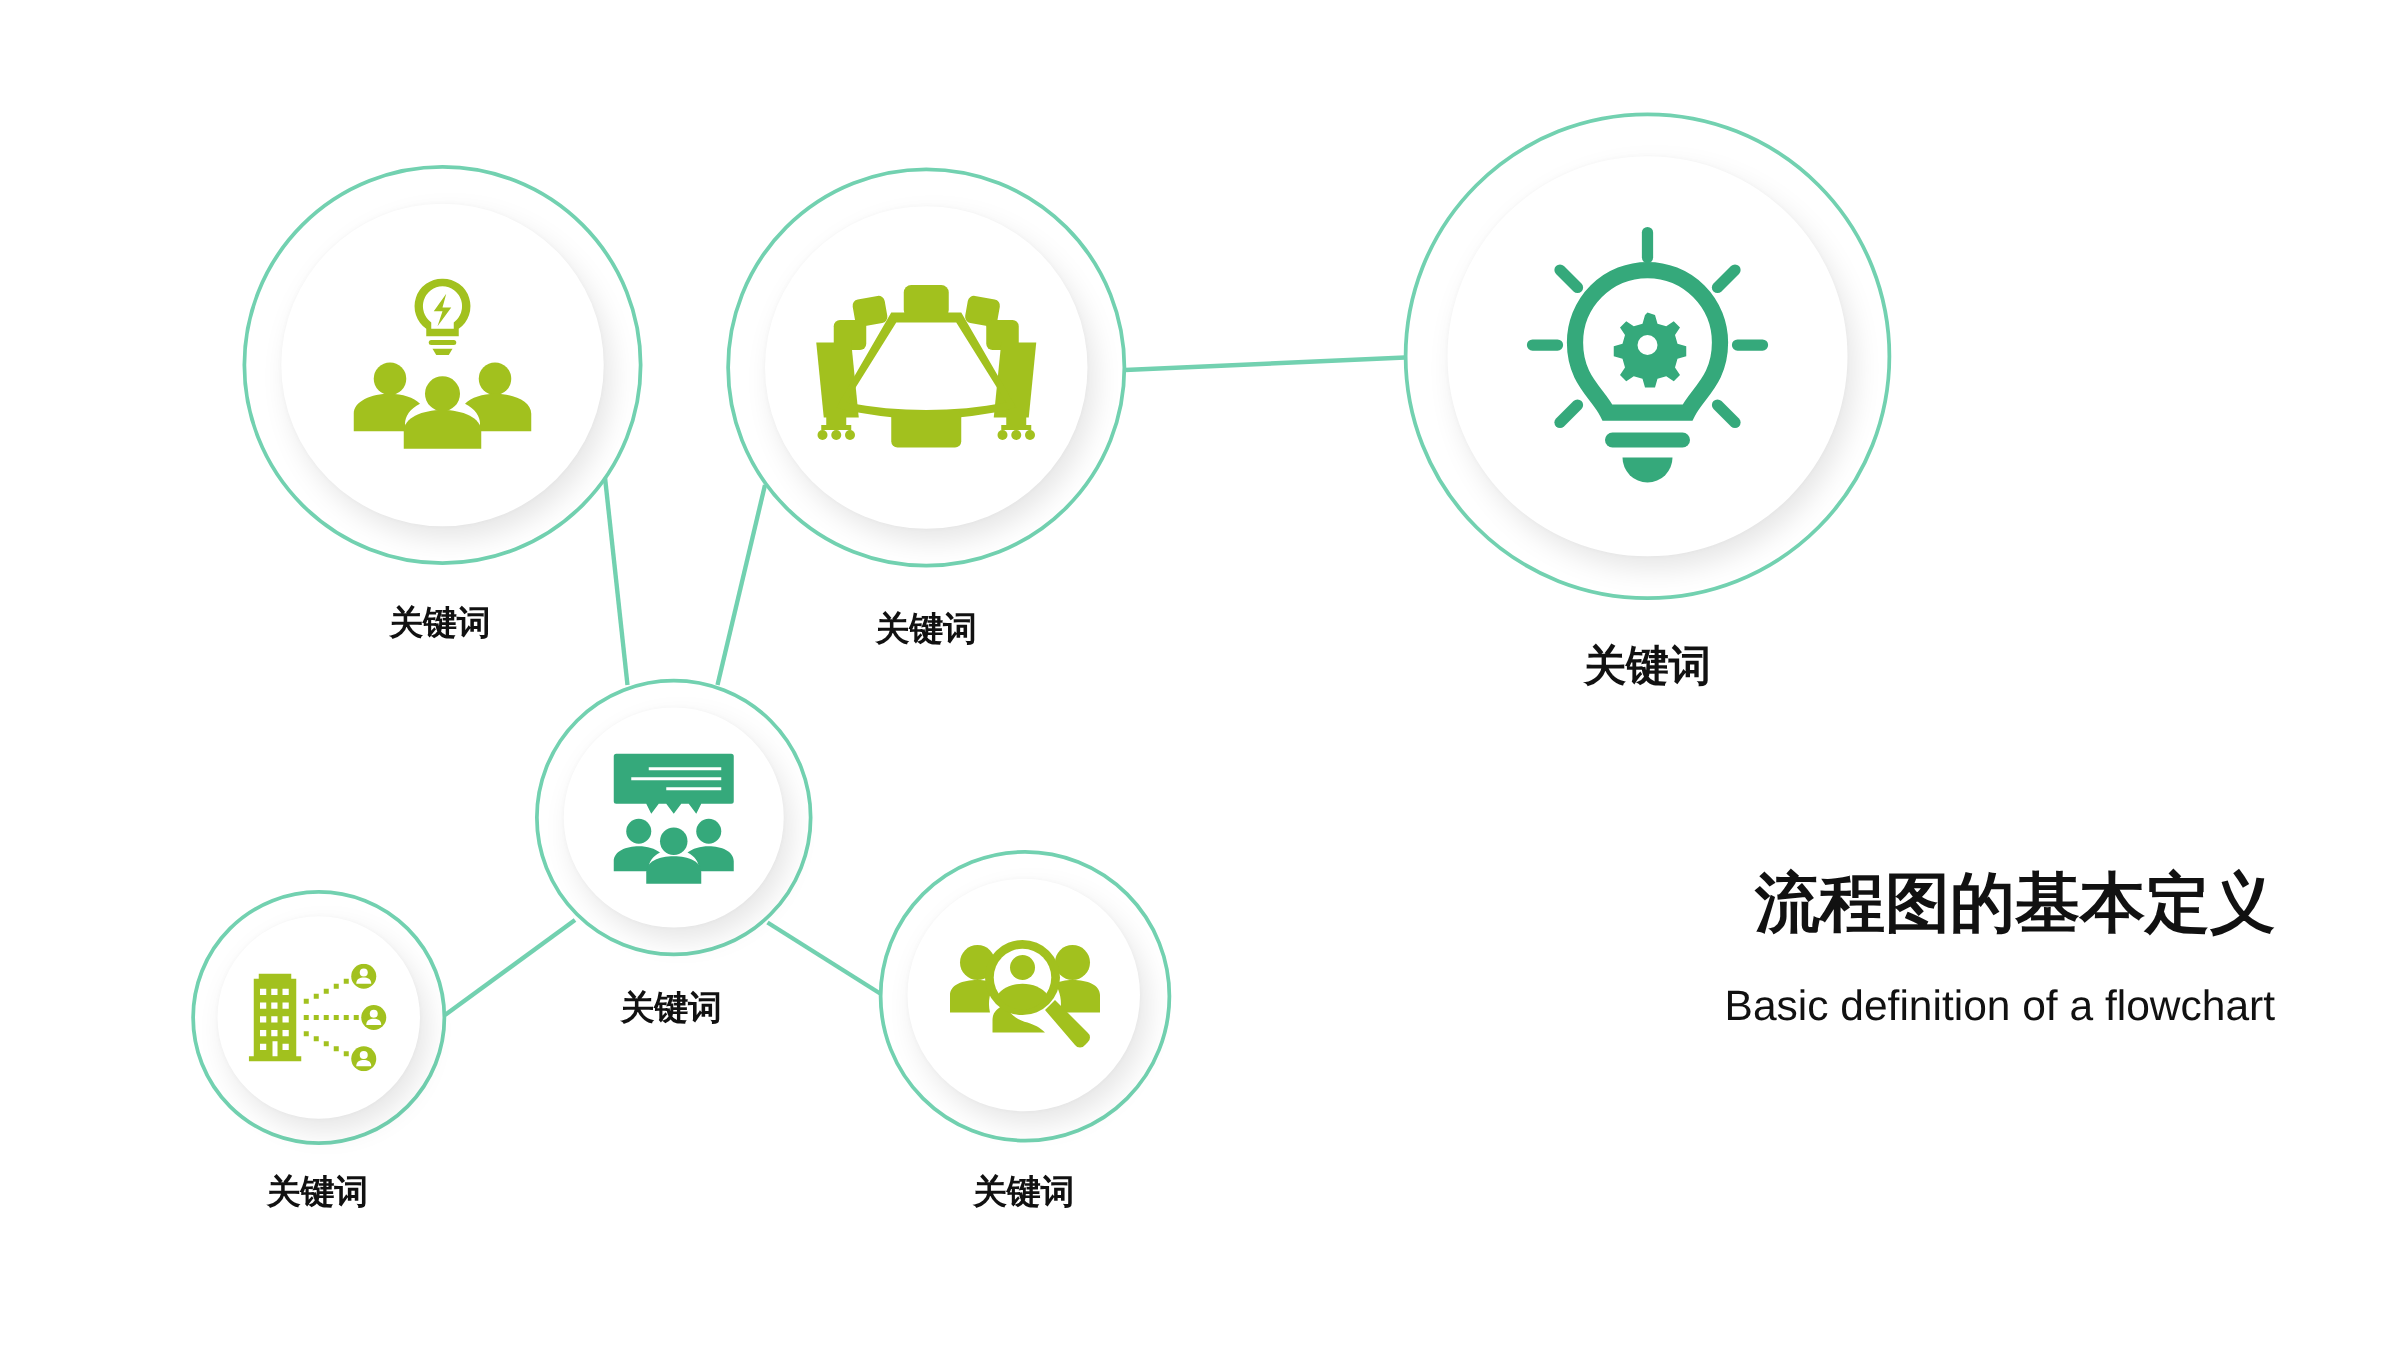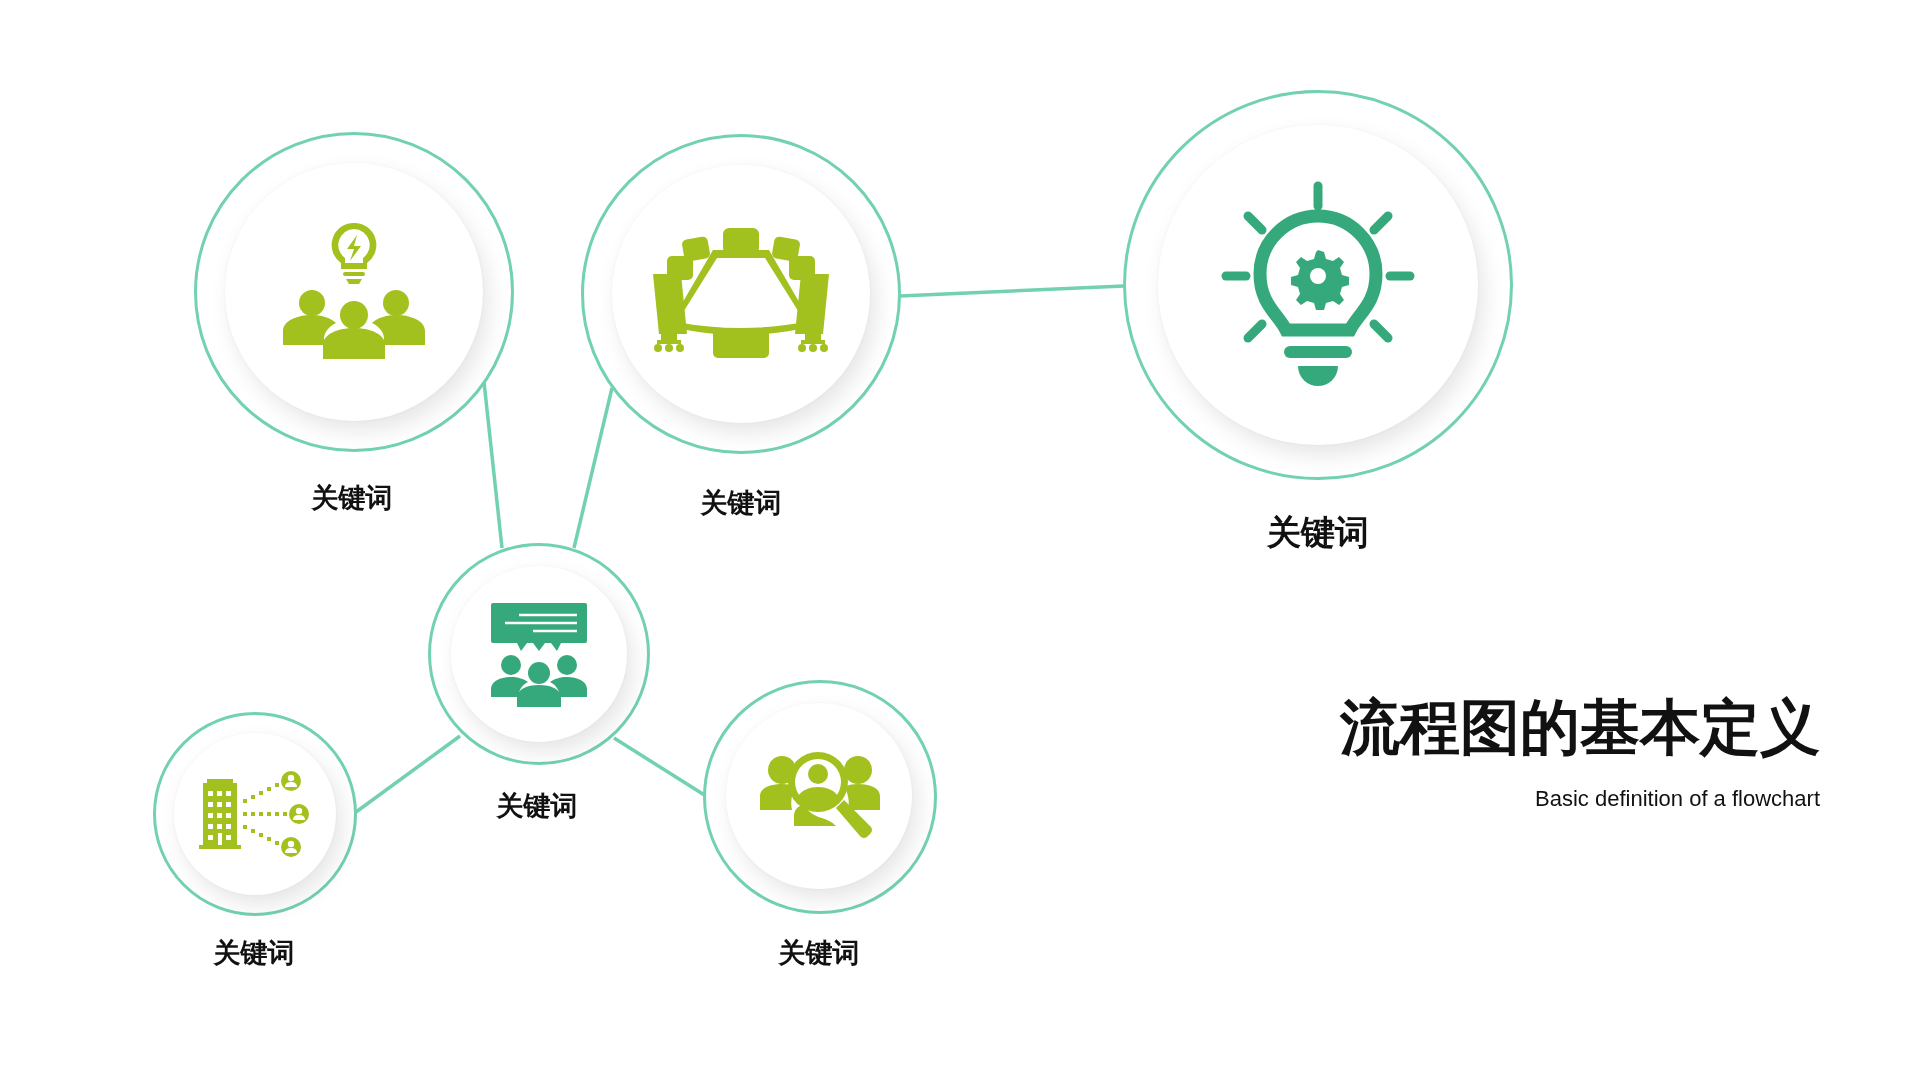--- a/index.html
+++ b/index.html
@@ -5,23 +5,23 @@
   html, body { margin:0; padding:0; }
   body { width:1920px; height:1080px; background:#ffffff; position:relative; overflow:hidden;
          font-family:"Liberation Sans", "DejaVu Sans", sans-serif; }
   #links { position:absolute; left:0; top:0; width:1920px; height:1080px; }
   .node { position:absolute; border-radius:50%; border:3px solid #72d1b0; box-sizing:border-box; background:#fff; }
   .node .inner { position:absolute; border-radius:50%; background:#fff;
                  box-shadow: 6px 10px 22px rgba(0,0,0,0.10), 0 0 4px rgba(0,0,0,0.03); }
   .node .icon { position:absolute; left:50%; top:50%; transform:translate(-50%,-50%); }
   .label { position:absolute; font-weight:bold; color:#111; text-align:right; transform:translateX(-50%);
            font-family:"DejaVu Sans", sans-serif; white-space:nowrap; }
-  .title { position:absolute; right:100px; top:688px; font-size:60px; font-weight:bold; color:#111;
+  .title { position:absolute; right:100px; top:688px; font-size:52px; font-weight:bold; color:#111;
            font-family:"DejaVu Sans", sans-serif; text-align:right; }
-  .subtitle { position:absolute; right:100px; top:786px; font-size:22px; color:#111; text-align:right;
+  .subtitle { position:absolute; right:100px; top:786px; font-size:34px; color:#111; text-align:right;
               font-family:"Liberation Sans", sans-serif; }
 </style>
 </head>
 <body>
 
 <svg id="links" viewBox="0 0 1920 1080">
   <g stroke="#72d1b0" stroke-width="3.5" fill="none">
     <line x1="484" y1="382" x2="502" y2="548"></line>
     <line x1="612" y1="388" x2="574" y2="548"></line>
     <line x1="900" y1="296" x2="1124" y2="286"></line>

